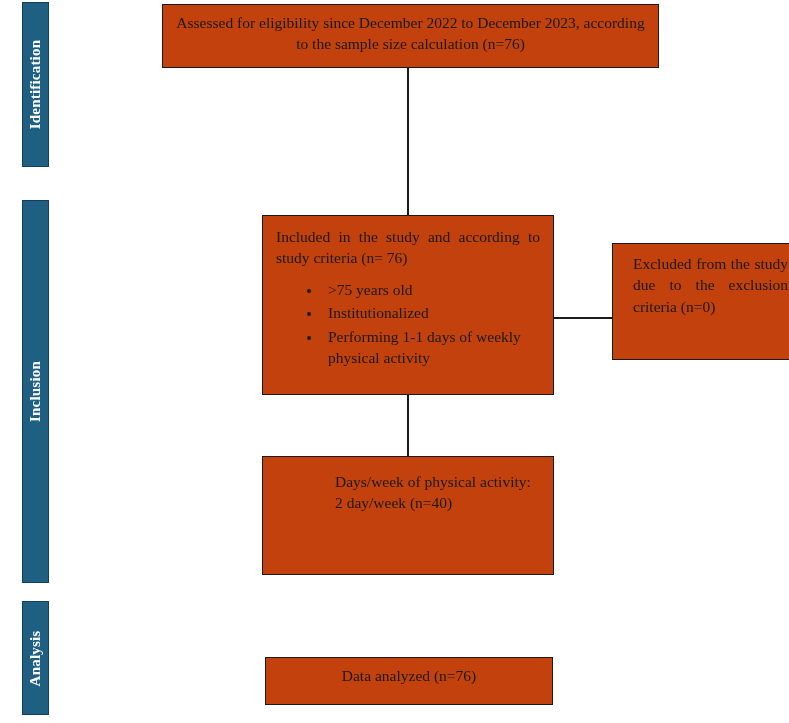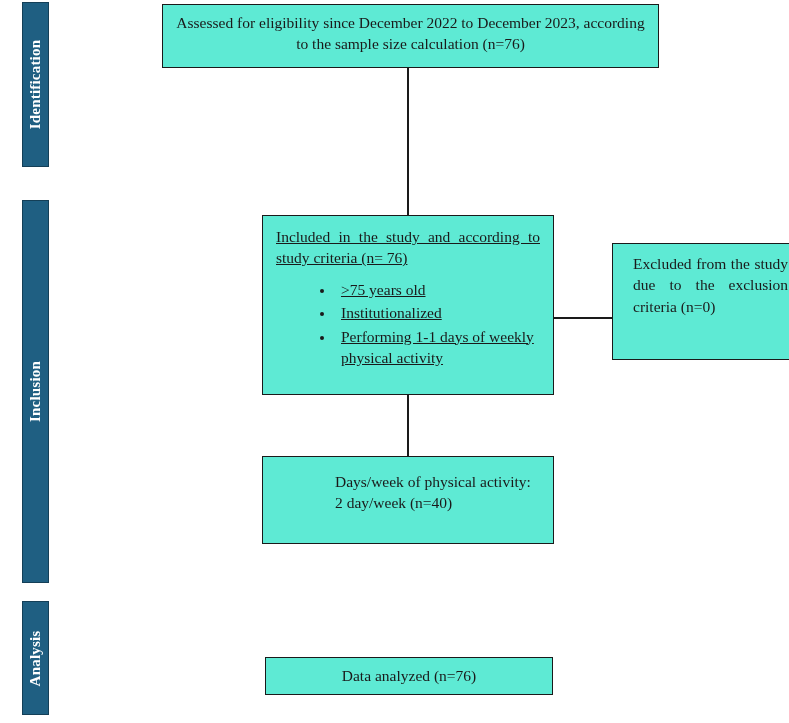--- a/index.html
+++ b/index.html
@@ -37,77 +37,77 @@
     transform-origin: center center;
   }
 
   #phase-identification { left: 22px;  top: 2px;   width: 27px; height: 165px; }
   #phase-inclusion      { left: 22px;  top: 200px; width: 27px; height: 383px; }
   #phase-analysis       { left: 22px;  top: 601px; width: 27px; height: 114px; }
 
   
   .flow-box {
     position: absolute;
-    background: #5eead4;
+    background: #c2410c;
     border: 1.6px solid #1a1a1a;
     box-sizing: border-box;
     color: #1a1a1a;
     font-size: 15.5px;
     line-height: 1.38;
   }
   .flow-box .inner {
     padding: 7px 12px 6px 12px;
   }
 
   #box-assessed {
     left: 162px; top: 4px; width: 497px; height: 64px;
   }
   #box-assessed .inner {
     text-align: center;
     padding-top: 7px;
   }
 
   #box-included {
-    left: 262px; top: 215px; width: 292px; height: 180px; text-decoration: underline;
+    left: 262px; top: 215px; width: 292px; height: 180px;
   }
   #box-included .inner { padding: 10px 13px 6px 13px; }
   .justified {
     text-align: justify;
     text-align-last: left;
   }
   .criteria-list {
     margin: 10px 0 0 0;
     padding-left: 46px;
     list-style-type: disc;
   }
   .criteria-list li {
-    margin: 0 0 2px 13px;
+    margin: 0 0 2px 0;
     padding-left: 6px;
     line-height: 1.38;
   }
   .criteria-list li::marker { font-size: 13px; }
 
   #box-excluded {
     left: 612px; top: 243px; width: 188px; height: 117px; padding-left: 8px;
   }
   #box-excluded .inner {
     padding: 9px 11px 6px 12px;
   }
   #box-excluded .justified { text-align: justify; text-align-last: left; }
 
   #box-daysweek {
-    left: 262px; top: 456px; width: 292px; height: 88px;
+    left: 262px; top: 456px; width: 292px; height: 119px;
   }
   #box-daysweek .inner {
     padding: 14px 12px 6px 72px;
   }
   #box-daysweek .line { white-space: pre-wrap; }
 
   #box-analyzed {
-    left: 265px; top: 657px; width: 288px; height: 38px;
+    left: 265px; top: 657px; width: 288px; height: 48px;
   }
   #box-analyzed .inner {
     text-align: center;
     padding-top: 7px;
   }
 
   
   .connector {
     position: absolute;
     background: #1a1a1a;

